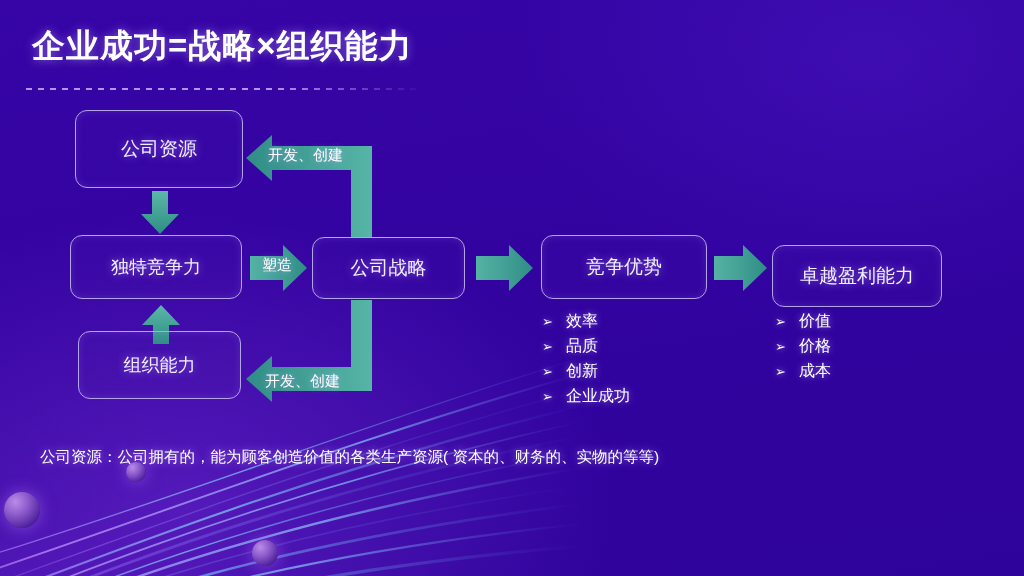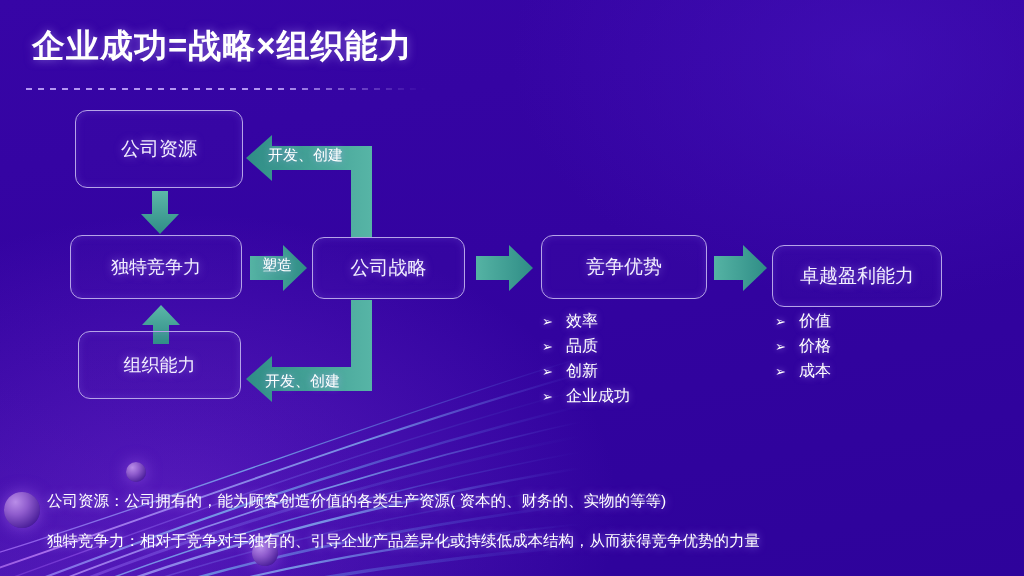--- a/index.html
+++ b/index.html
@@ -92,21 +92,21 @@
     display: flex; align-items: baseline; gap: 13px;
     font-size: 16px; color: #ffffff; margin-bottom: 4px;
     text-shadow: 0 0 7px rgba(190,165,255,0.65);
   }
   .bullet-mark {
     font-size: 13px; color: #ffffff; line-height: 1;
     text-shadow: 0 0 6px rgba(190,165,255,0.8);
   }
 
   
-  .notes { position: absolute; left: 47px; top: 447px; width: 960px; margin-top: 44px; }
+  .notes { position: absolute; left: 40px; top: 447px; width: 960px; }
   .note {
     font-size: 15.5px; color: #ffffff; white-space: nowrap;
     margin-bottom: 19px;
     text-shadow: 0 0 8px rgba(175,145,250,0.75);
   }
 </style>
 </head>
 <body>
 
 <div id="slide">
@@ -265,16 +265,15 @@
       <span>价格</span>
     </div>
     <div class="bullet-row">
       <span class="bullet-mark">➢</span>
       <span>成本</span>
     </div>
   </div>
 
   <div class="notes">
     <div class="note">公司资源：公司拥有的，能为顾客创造价值的各类生产资源( 资本的、财务的、实物的等等)</div>
-    <div class="note">独特竞争力：相对于竞争对手独有的、引导企业产品差异化或持续低成本结构，从而获得竞争优势的力量</div>
   </div>
 
 </div>
 
 </body></html>

